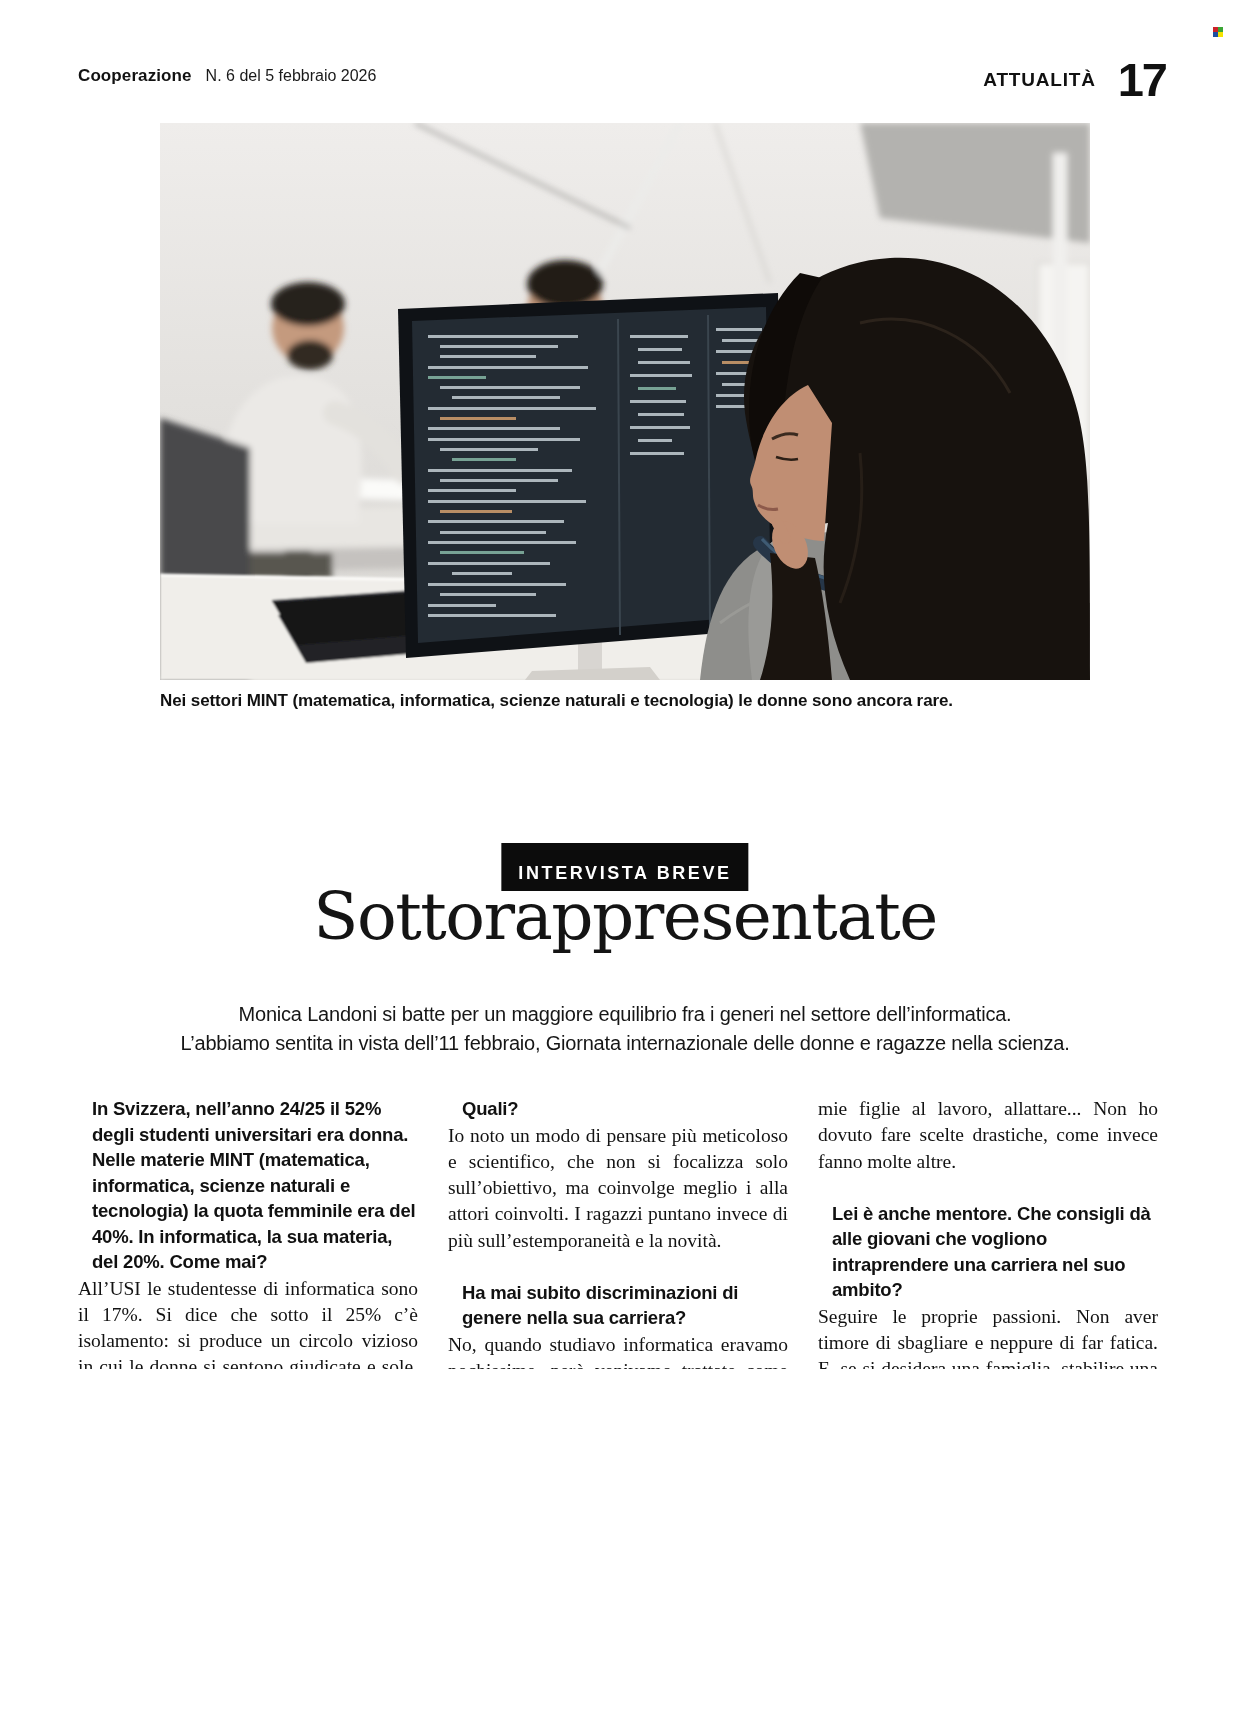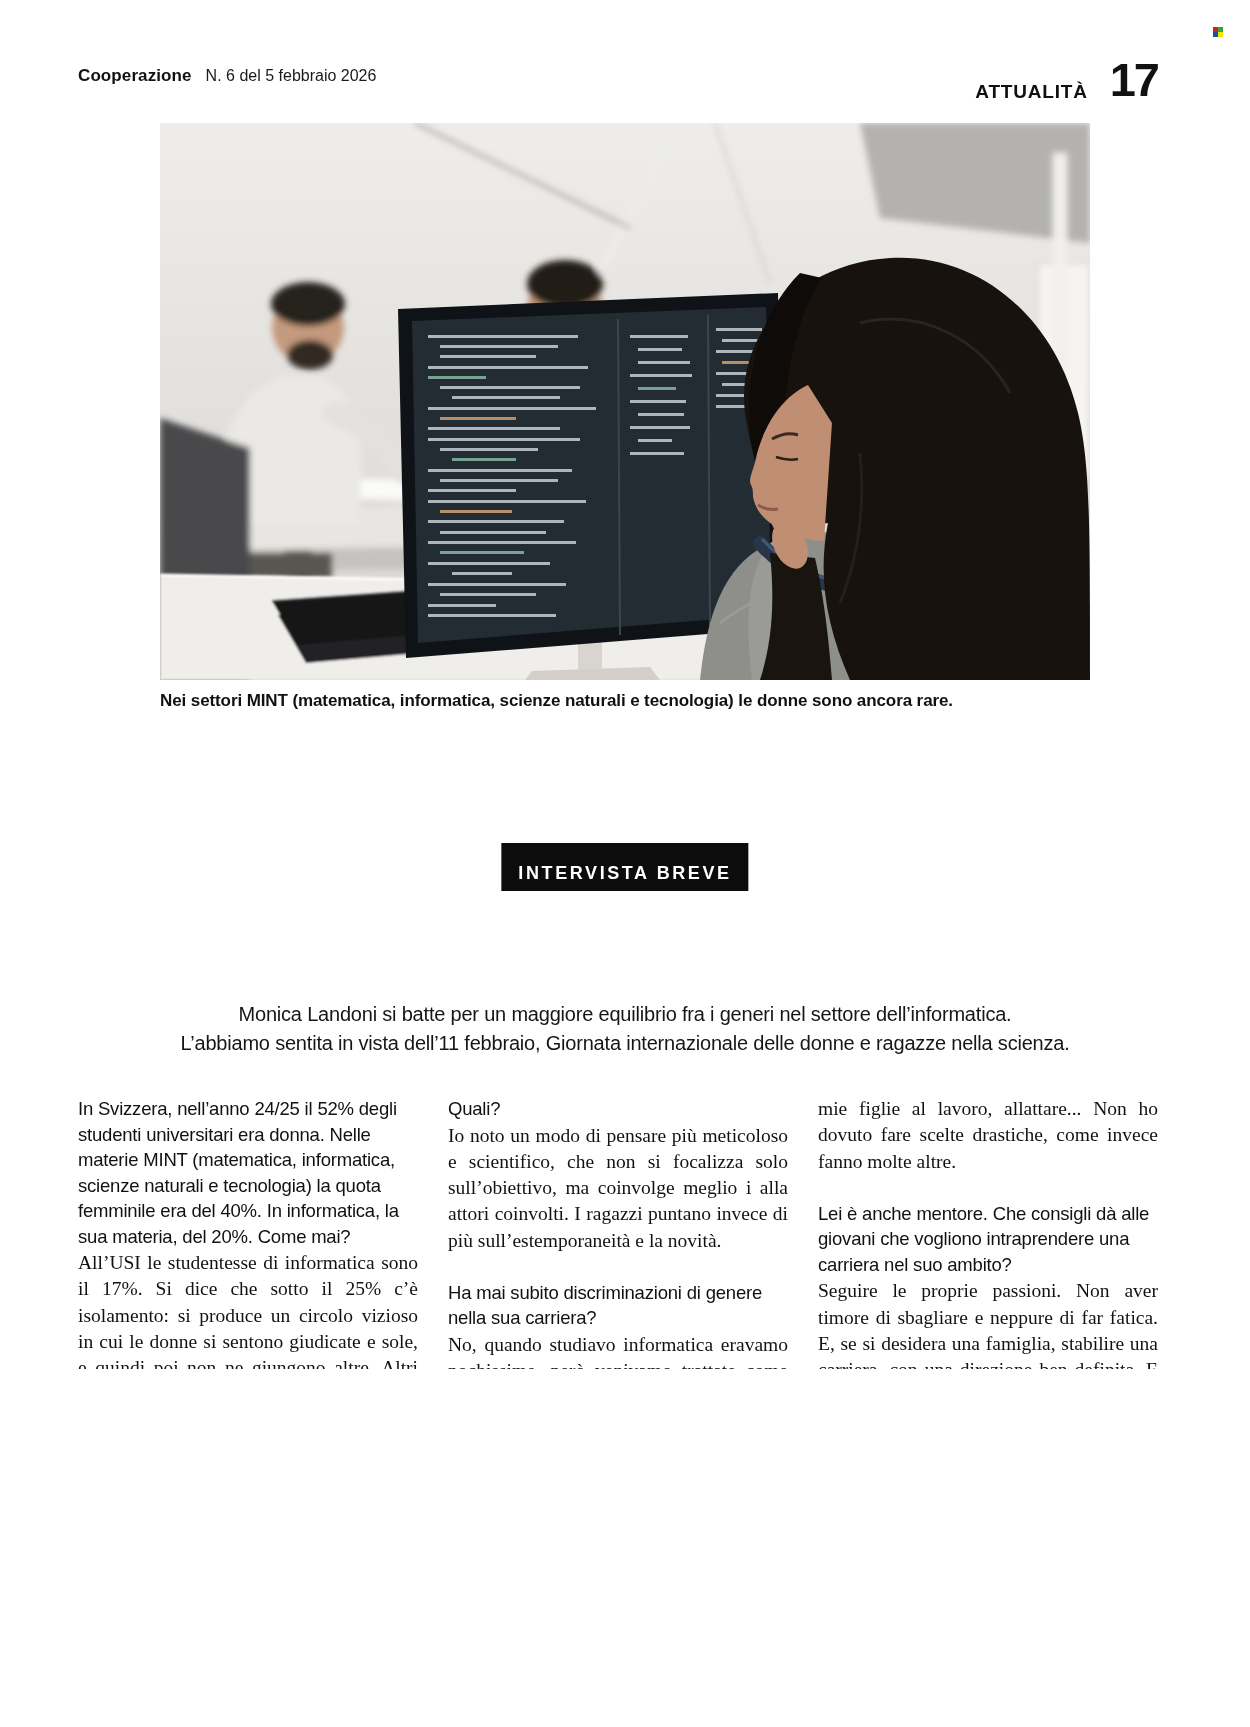--- a/index.html
+++ b/index.html
@@ -3,21 +3,21 @@
 <meta charset="utf-8">
 <style>
   html,body{margin:0;padding:0;background:#ffffff;}
   .page{position:relative;width:1250px;height:1369px;background:#ffffff;
         font-family:"Liberation Sans",sans-serif;color:#111;overflow:hidden;}
 
   
   .hdr-left{position:absolute;left:78px;top:66px;display:flex;align-items:baseline;gap:14px;}
   .hdr-mag{font-size:17px;font-weight:bold;letter-spacing:.1px;}
   .hdr-issue{font-size:16px;color:#1a1a1a;}
-  .hdr-right{position:absolute;right:92px;top:56px;display:flex;align-items:flex-end;gap:22px;}
+  .hdr-right{position:absolute;right:84px;top:56px;display:flex;align-items:flex-start;gap:22px;}
   .hdr-section{font-size:19px;font-weight:bold;letter-spacing:.8px;margin-top:13px;}
   .hdr-pagenum{font-size:47px;font-weight:bold;line-height:1;letter-spacing:-2px;}
   .regmark{position:absolute;left:1213px;top:27px;width:10px;height:10px;
            display:grid;grid-template-columns:5px 5px;grid-template-rows:5px 5px;}
 
   
   .photo{position:absolute;left:160px;top:123px;width:930px;height:557px;background:#dcdad7;}
   .caption{position:absolute;left:160px;top:691px;width:930px;font-size:17px;font-weight:bold;letter-spacing:-.1px;}
   .credit{position:absolute;left:33px;top:1655px;transform:rotate(-90deg);transform-origin:0 0;
           white-space:nowrap;font-size:10.5px;letter-spacing:.9px;color:#222;}
@@ -30,22 +30,22 @@
   .title{position:absolute;left:0;top:878px;width:100%;text-align:center;
          font-family:"DejaVu Serif","Liberation Serif",serif;font-size:66px;
          letter-spacing:-1.5px;font-weight:normal;color:#141414;}
   .standfirst{position:absolute;left:0;top:1000px;width:100%;text-align:center;
               font-size:20px;line-height:29px;color:#161616;letter-spacing:-.2px;}
 
   
   .columns{position:absolute;left:78px;top:1096px;width:1080px;height:600px;}
   .col{position:absolute;top:0;width:340px;}
   .col1{left:0;} .col2{left:370px;} .col3{left:740px;}
-  .q{font-size:18.5px;font-weight:normal;line-height:25.5px;letter-spacing:-.2px;
-     margin:26px 0 1px 0;text-align:left;}
+  .q{font-size:18.5px;font-weight:bold;line-height:25.5px;letter-spacing:-.2px;
+     margin:26px 0 1px 14px;text-align:left;}
   .q.first{margin-top:0;}
   .a{font-family:"Liberation Serif",serif;font-size:19.5px;line-height:26.3px;
      text-align:justify;margin:0;color:#121212;}
   .signoff{font-family:"Liberation Sans",sans-serif;font-size:13px;font-weight:bold;
            letter-spacing:1px;white-space:nowrap;}
 
   
   .profile{position:absolute;left:818px;top:1440px;width:345px;height:210px;}
   .p-name{position:absolute;left:49px;top:0;background:#0c0c0c;color:#fff;
           font-size:16.5px;font-weight:bold;letter-spacing:2.4px;padding:7px 14px 12px;}
@@ -225,20 +225,21 @@
       </g>
     </svg>
   </div>
 
   <div class="caption">Nei settori MINT (matematica, informatica, scienze naturali e tecnologia) le donne sono ancora rare.</div>
   <div class="credit">
     <span>FOTO</span><b>GETTY IMAGES, MAD</b>
   </div>
 
   <div class="kicker">INTERVISTA BREVE</div>
+  <h1 class="title" style="margin:0">Sottorappresentate</h1>
   <div class="standfirst">
     <div>Monica Landoni si batte per un maggiore equilibrio fra i generi nel settore dell’informatica.</div>
     <div>L’abbiamo sentita in vista dell’11 febbraio, Giornata internazionale delle donne e ragazze nella scienza.</div>
   </div>
 
   <div class="columns">
     <div class="col col1">
       <p class="q first">In Svizzera, nell’anno 24/25 il 52% degli studenti universitari era donna. Nelle materie MINT (matematica, informatica, scienze naturali e tecnologia) la quota femminile era del 40%. In informatica, la sua materia, del 20%. Come mai?</p>
       <p class="a">All’USI le studentesse di informatica sono il 17%. Si dice che sotto il 25% c’è isolamento: si produce un circolo vizioso in cui le donne si sentono giudicate e sole, e quindi poi non ne giungono altre. Altri fattori sono legati alla famiglia e alla scuola. Le bambine sono ad esempio più portate per la lettura e la scrittura, perché sviluppano prima queste competenze. Eccellendo in tali ambiti, più tardi finiranno per sceglierli. I maschietti, più sostenuti dai docenti, si sentiranno invece più sicuri. I genitori, inoltre, spesso vogliono proteggere le figlie da ambienti che ritengono competitivi e maschili. Peccato, perché le donne portano prospettive diverse e quindi utilissime.</p>
     </div>

